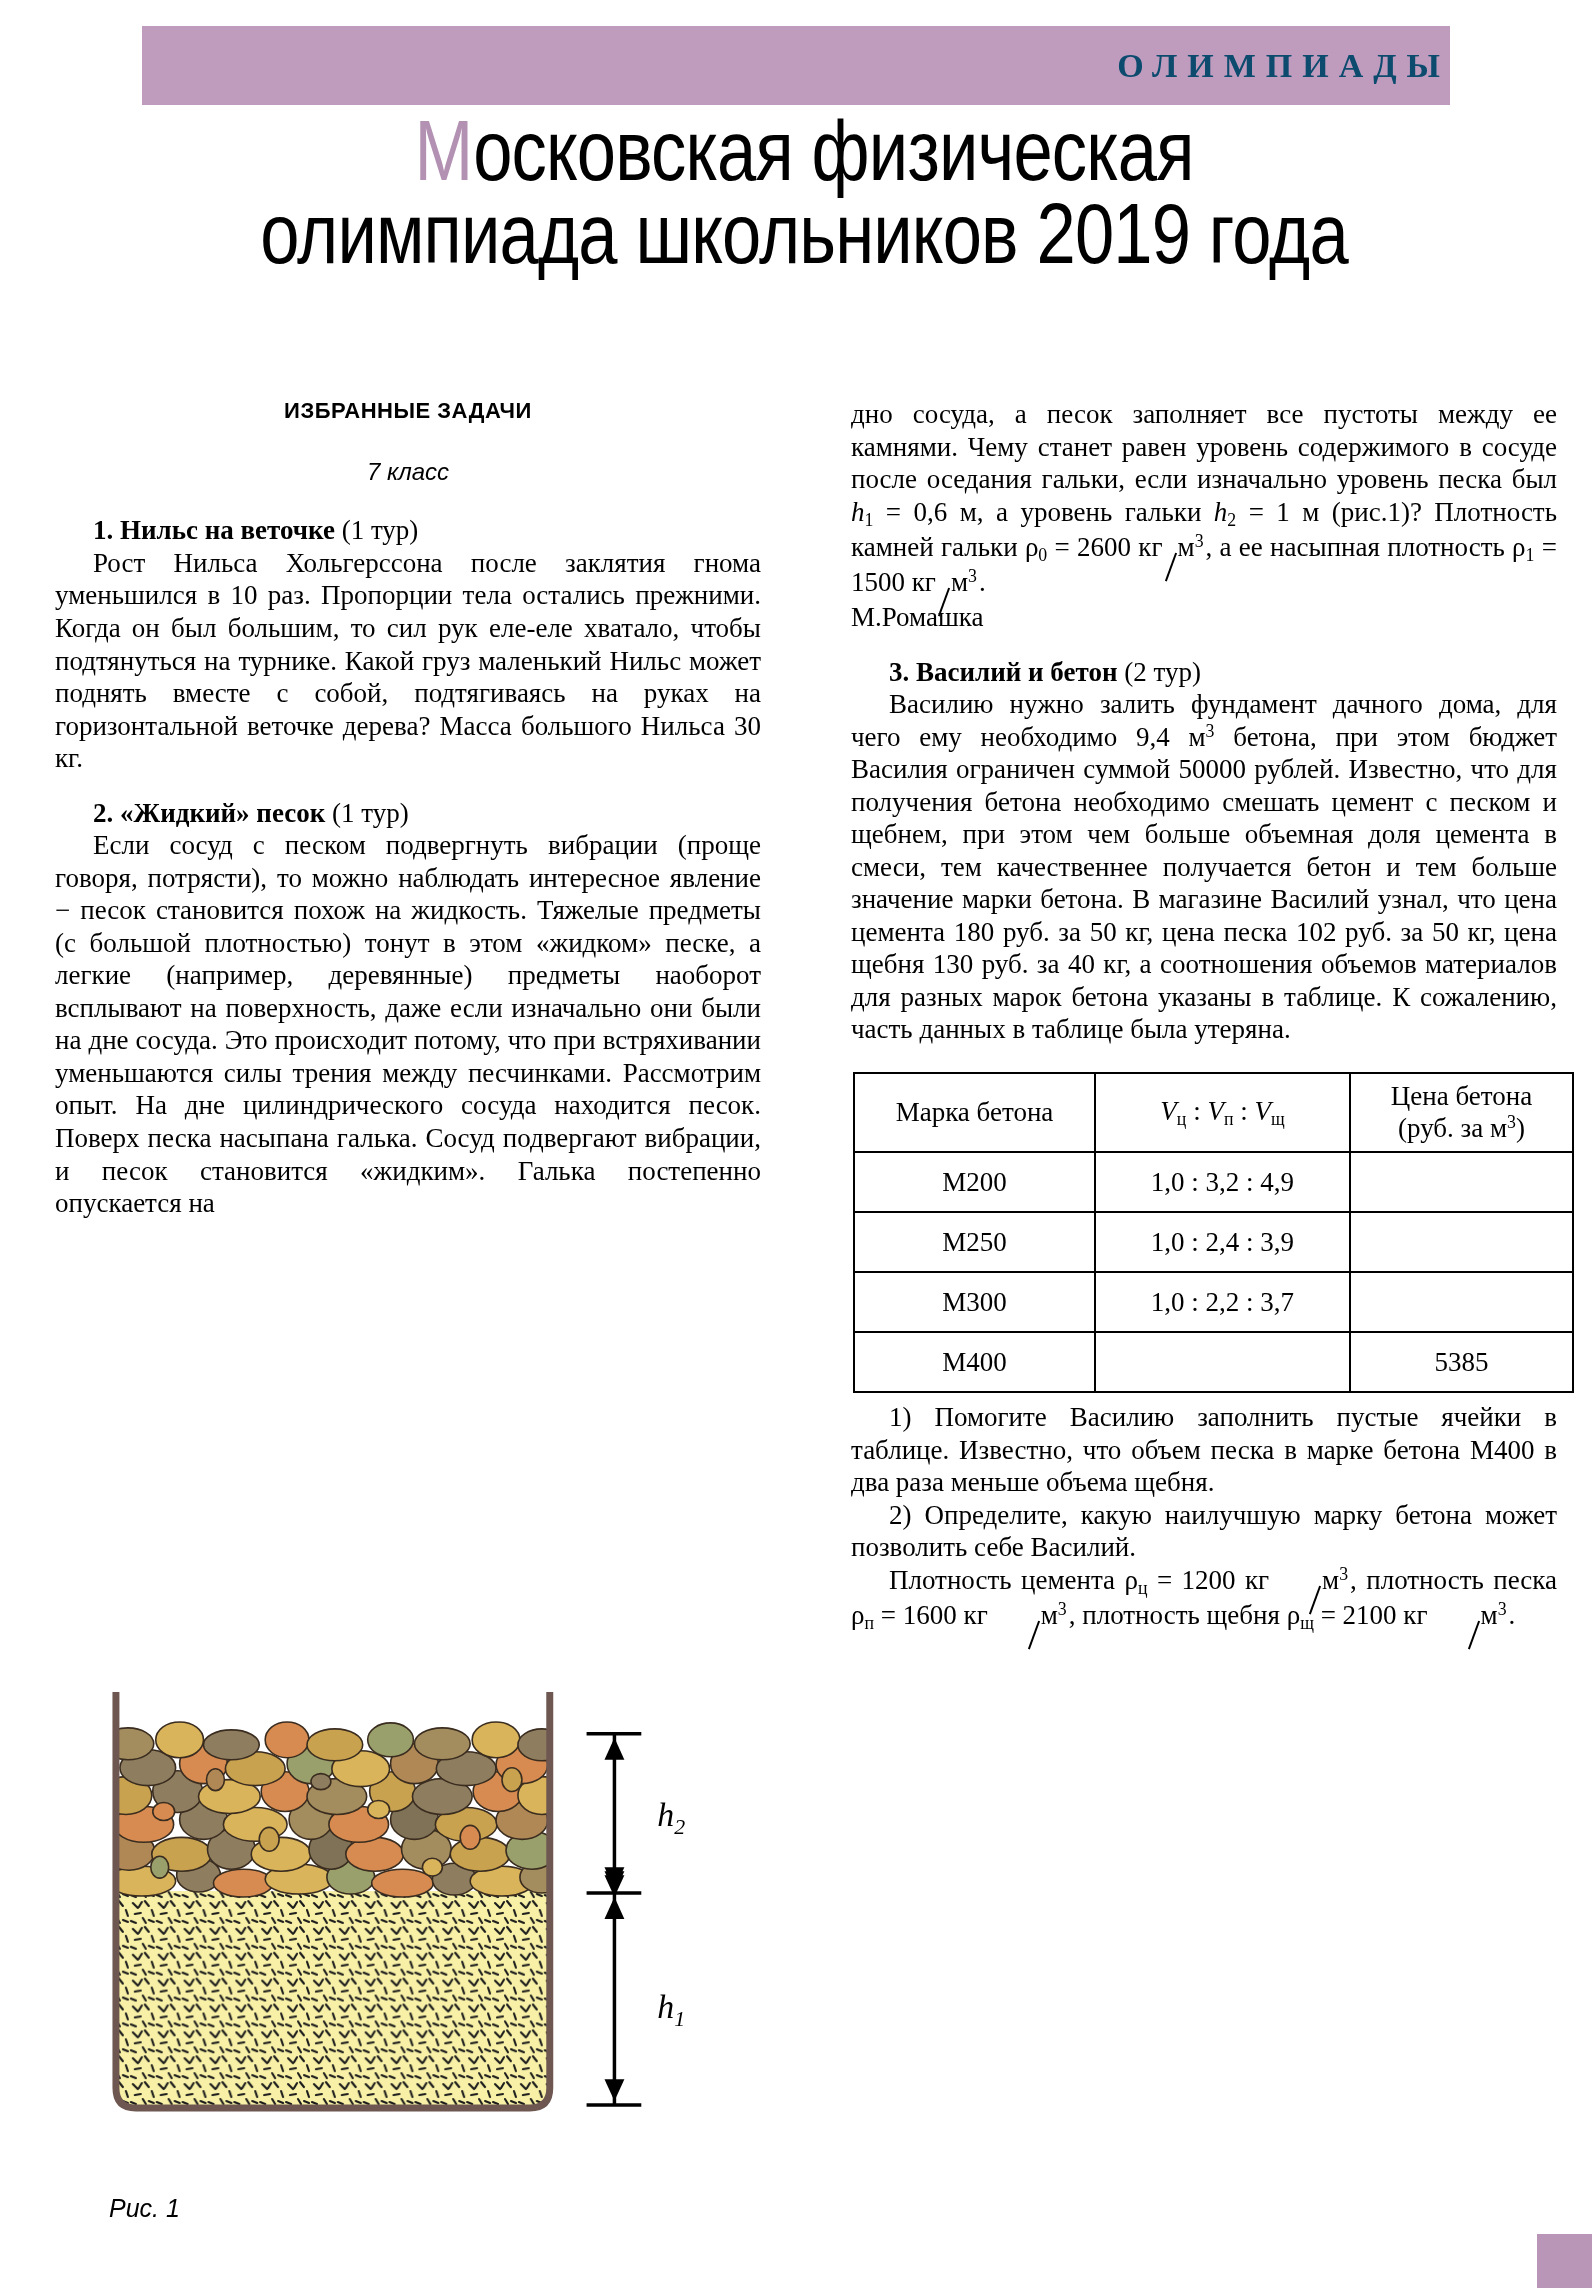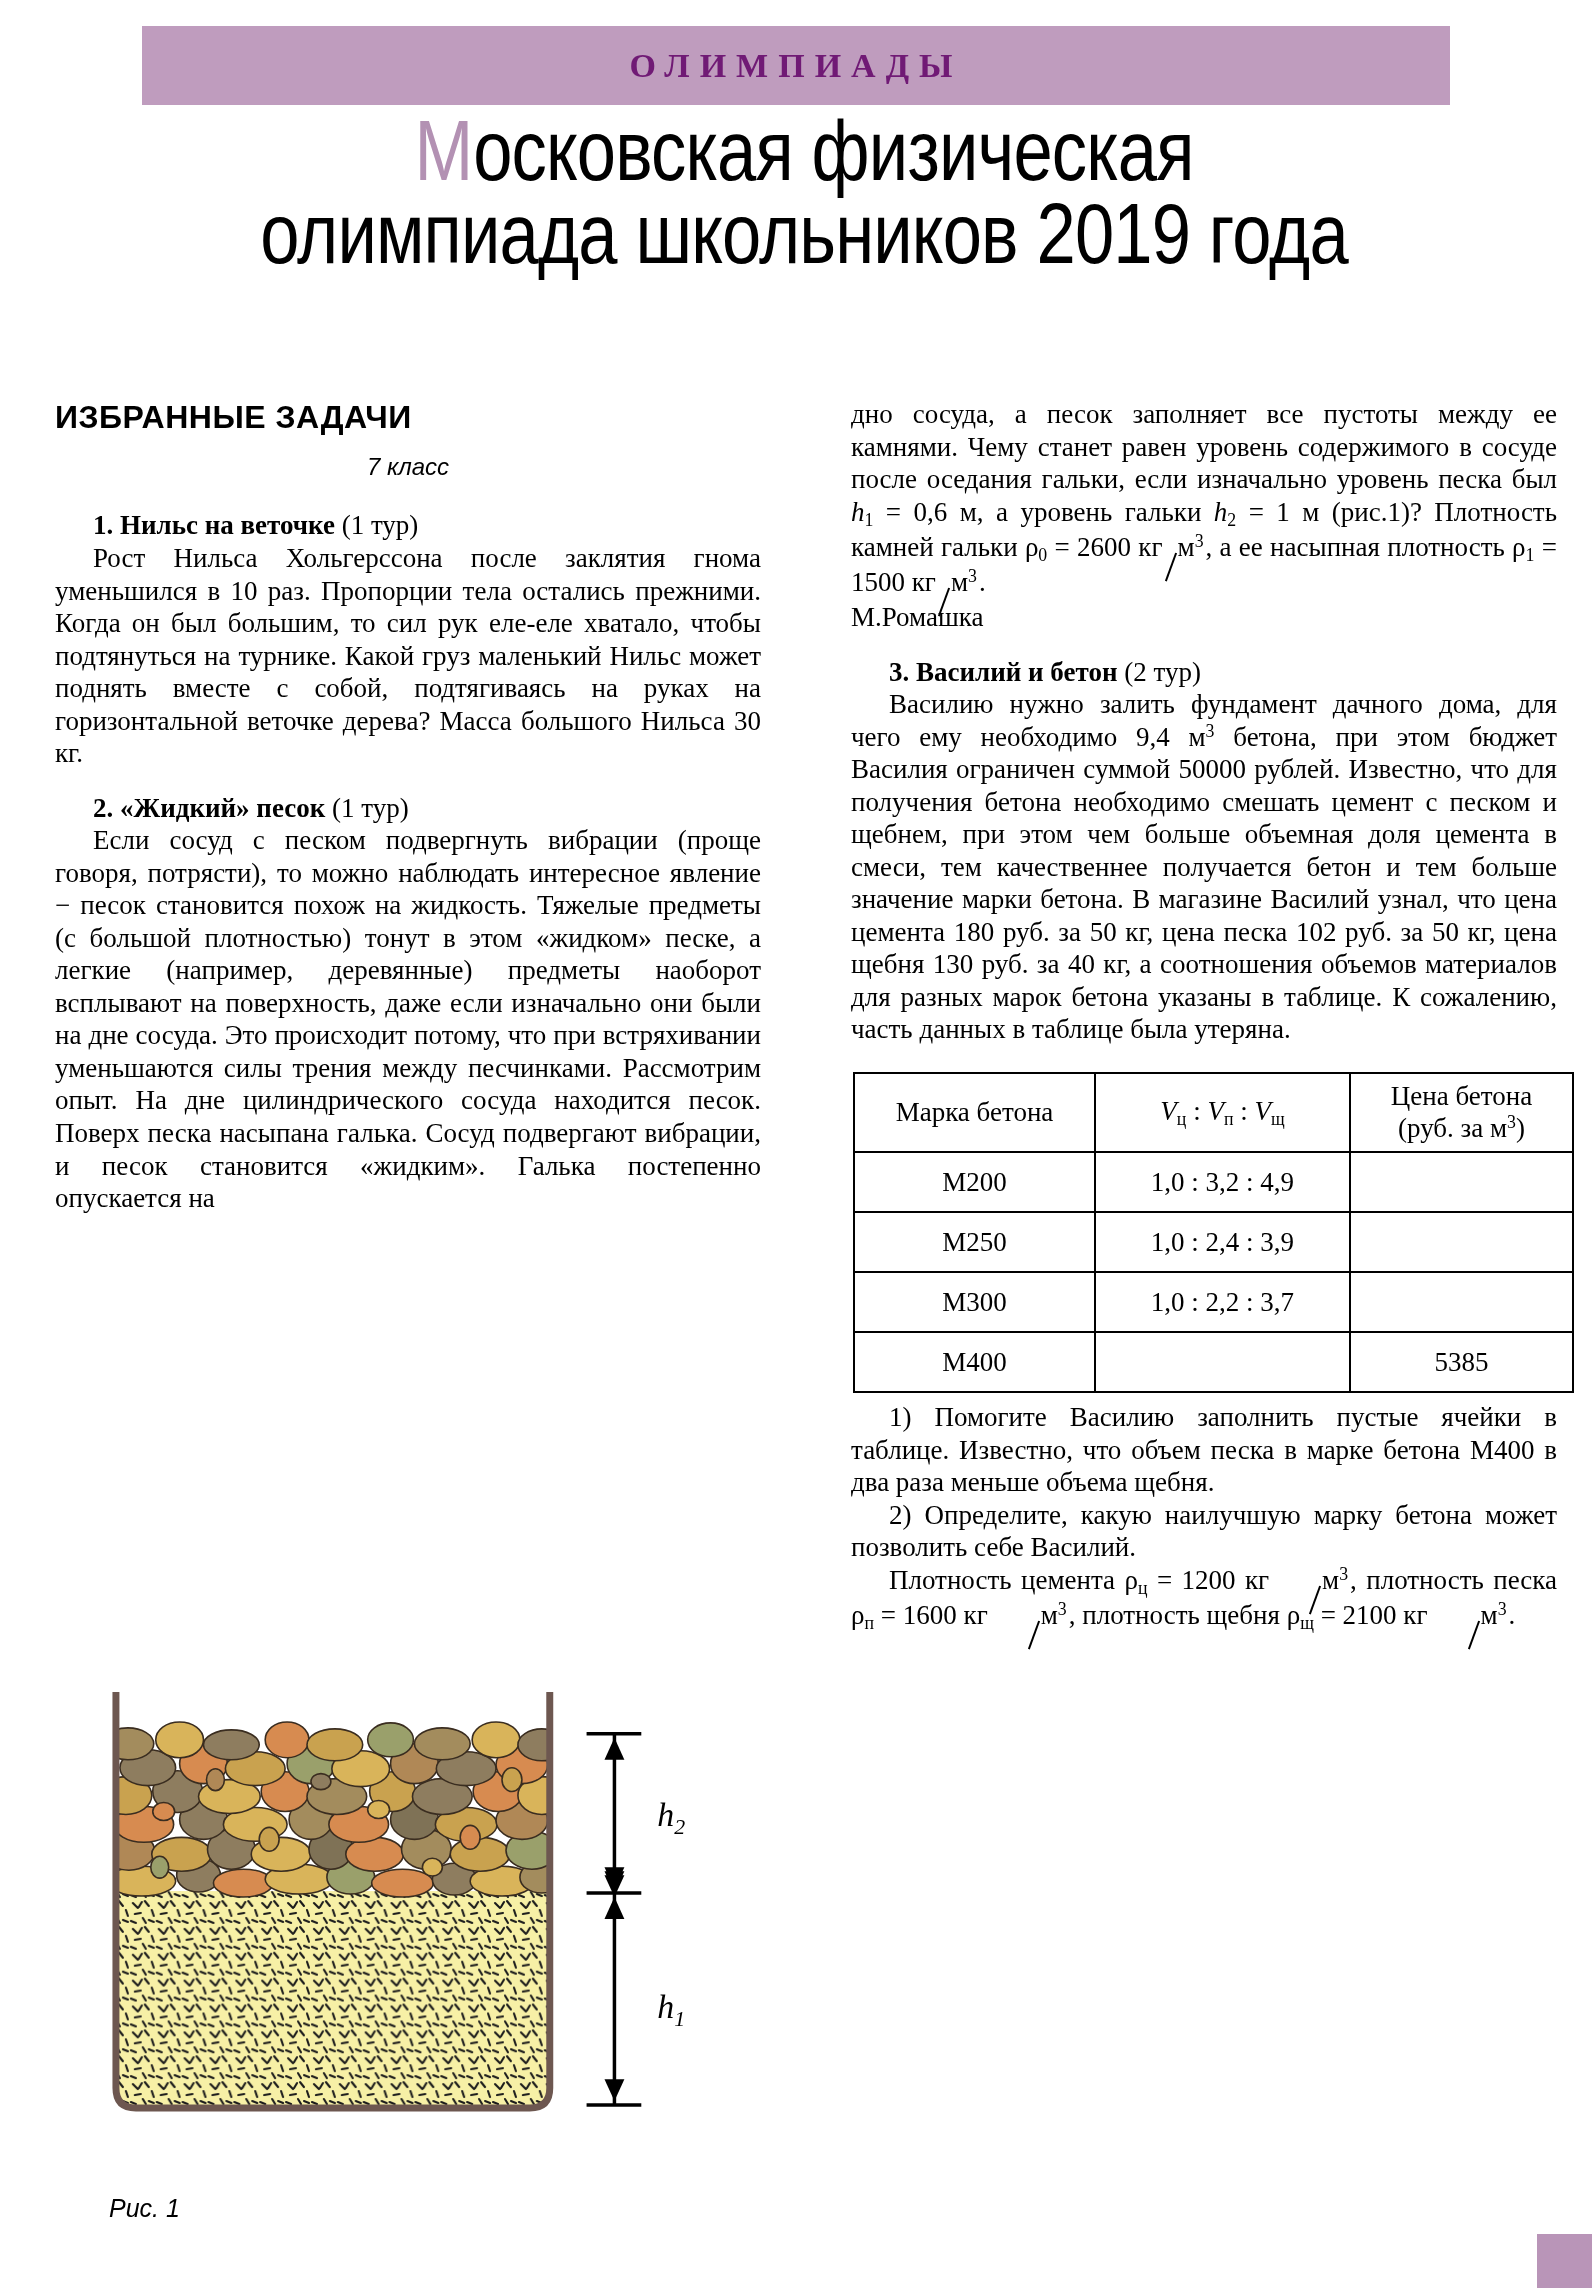--- a/index.html
+++ b/index.html
@@ -15,26 +15,26 @@
   
   .header-bar{
     position:absolute;
     left:142px; top:26px; width:1308px; height:79px;
     background:#bf9cbe;
   }
   .header-bar .kicker{
     position:absolute;
     left:0; right:0; top:50%;
     transform:translateY(-50%);
-    text-align:center;
+    text-align:right;
     font-family:"Liberation Serif", serif;
     font-weight:bold;
     font-size:34px;
     letter-spacing:10px;
-    color:#701a75;
+    color:#0c4a6e;
   }
   .title-block{
     position:absolute;
     left:16px; right:0; top:109px;
     text-align:center;
     font-family:"Liberation Sans Narrow","Liberation Sans", sans-serif;
     font-stretch:condensed;
     line-height:0.96;
     color:#000;
   }
@@ -55,25 +55,26 @@
     font-size:27px;
     line-height:1.205;
     text-align:justify;
     text-justify:inter-word;
     hyphens:manual;
   }
   .col-left{ left:55px; }
   .col-right{ left:851px; }
 
   .section-label{
+    text-align:center;
     font-family:"Liberation Sans", sans-serif;
     font-weight:bold;
-    font-size:32px;
+    font-size:22px;
     letter-spacing:0.5px;
-    margin:0 0 16px 0;
+    margin:0 0 33px 0;
   }
   .grade{
     text-align:center;
     font-family:"Liberation Sans", sans-serif;
     font-style:italic;
     font-size:24px;
     margin:8px 0 28px 0;
   }
   p{ margin:0; text-indent:38px; }
   p.noindent{ text-indent:0; }

